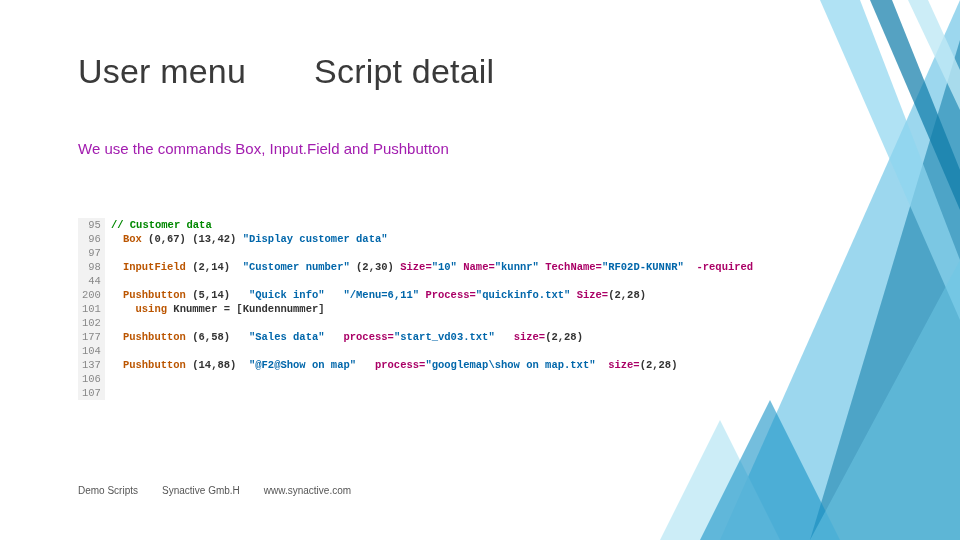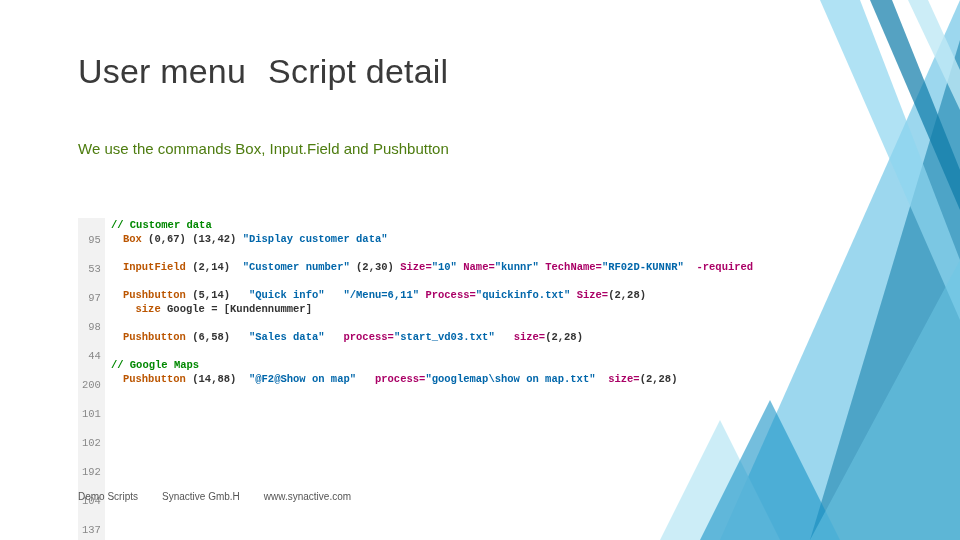--- a/index.html
+++ b/index.html
@@ -3,37 +3,37 @@
 <meta charset="utf-8">
 <style>
   * { box-sizing: border-box; margin: 0; padding: 0; }
   html, body { width: 960px; height: 540px; overflow: hidden; background: #fff; font-family: "Segoe UI", "Trebuchet MS", sans-serif; }
   .slide { position: relative; width: 960px; height: 540px; }
 
   
   .tri { position: absolute; }
   .tri svg { display: block; }
 
-  .title-row { position: absolute; top: 52px; left: 78px; display: flex; gap: 22px; align-items: baseline; }
+  .title-row { position: absolute; top: 52px; left: 78px; display: flex; gap: 68px; align-items: baseline; }
   .title-row h1 { font-weight: 400; color: #3a3a3a; font-size: 34px; letter-spacing: 0.2px; }
 
-  .subtitle { position: absolute; top: 140px; left: 78px; color: #4d7c0f; font-size: 15px; }
+  .subtitle { position: absolute; top: 140px; left: 78px; color: #a21caf; font-size: 15px; }
 
   .code-block { position: absolute; top: 218px; left: 78px; display: flex; font-family: Consolas, "Courier New", monospace; font-size: 10.5px; line-height: 14px; }
   .gutter { background: #f2f2f2; color: #888; text-align: right; padding: 0 4px; user-select: none; }
-  .gutter div { height: 14px; margin-top: 15px; }
+  .gutter div { height: 14px; }
   .code { padding-left: 6px; font-weight: bold; }
   .code .row { height: 14px; white-space: pre; color: #333; }
   .code .cmt { color: #008800; }
   .code .kw  { color: #bb5500; padding-left: 12px; }
   .code .str { color: #0066aa; }
   .code .arg { color: #333; }
   .code .attr{ color: #aa0066; }
 
-  .footer { position: absolute; bottom: 38px; left: 78px; color: #555; font-size: 10px; display: flex; gap: 24px; }
+  .footer { position: absolute; bottom: 44px; left: 78px; color: #555; font-size: 10px; display: flex; gap: 24px; }
 </style>
 </head>
 <body>
 
 <div class="slide">
 
   <div class="tri" style="right:0;top:0">
     <svg width="300" height="540">
 
       <polygon points="300,0 300,540 60,540" fill="#4ab7e0" opacity="0.55"></polygon>
@@ -53,45 +53,44 @@
   <div class="title-row">
     <h1>User menu</h1>
     <h1>Script detail</h1>
   </div>
 
   <div class="subtitle">We use the commands Box, Input.Field and Pushbutton</div>
 
   <div class="code-block">
     <div class="gutter" id="gutter">
         <div>95</div>
-        <div>53</div>
+        <div>96</div>
         <div>97</div>
         <div>98</div>
         <div>44</div>
         <div>200</div>
         <div>101</div>
         <div>102</div>
-        <div>192</div>
+        <div>177</div>
         <div>104</div>
         <div>137</div>
         <div>106</div>
         <div>107</div>
       </div>
     <div class="code" id="code">
         <div class="row"><span class="cmt">// Customer data</span></div>
         <div class="row"><span class="kw">Box</span><span class="arg"> (0,67) (13,42) </span><span class="str">"Display customer data"</span></div>
         <div class="row"><span class="arg"></span></div>
         <div class="row"><span class="kw">InputField</span><span class="arg"> (2,14)  </span><span class="str">"Customer number"</span><span class="arg"> (2,30) </span><span class="attr">Size=</span><span class="str">"10"</span><span class="arg"> </span><span class="attr">Name=</span><span class="str">"kunnr"</span><span class="arg"> </span><span class="attr">TechName=</span><span class="str">"RF02D-KUNNR"</span><span class="arg">  </span><span class="attr">-required</span></div>
         <div class="row"><span class="arg"></span></div>
         <div class="row"><span class="kw">Pushbutton</span><span class="arg"> (5,14)   </span><span class="str">"Quick info"</span><span class="arg">   </span><span class="str">"/Menu=6,11"</span><span class="arg"> </span><span class="attr">Process=</span><span class="str">"quickinfo.txt"</span><span class="arg"> </span><span class="attr">Size=</span><span class="arg">(2,28)</span></div>
-        <div class="row"><span class="arg">  </span><span class="kw">size</span><span class="arg"> Google = [Kundennummer]</span></div>
+        <div class="row"><span class="arg">  </span><span class="kw">using</span><span class="arg"> Knummer = [Kundennummer]</span></div>
         <div class="row"><span class="arg"></span></div>
         <div class="row"><span class="kw">Pushbutton</span><span class="arg"> (6,58)   </span><span class="str">"Sales data"</span><span class="arg">   </span><span class="attr">process=</span><span class="str">"start_vd03.txt"</span><span class="arg">   </span><span class="attr">size=</span><span class="arg">(2,28)</span></div>
         <div class="row"><span class="arg"></span></div>
-        <div class="row"><span class="cmt">// Google Maps</span></div>
         <div class="row"><span class="kw">Pushbutton</span><span class="arg"> (14,88)  </span><span class="str">"@F2@Show on map"</span><span class="arg">   </span><span class="attr">process=</span><span class="str">"googlemap\show on map.txt"</span><span class="arg">  </span><span class="attr">size=</span><span class="arg">(2,28)</span></div>
         <div class="row"><span class="arg"></span></div>
       </div>
   </div>
 
   <div class="footer">
     <span>Demo Scripts</span>
     <span>Synactive Gmb.H</span>
     <span>www.synactive.com</span>
   </div>

